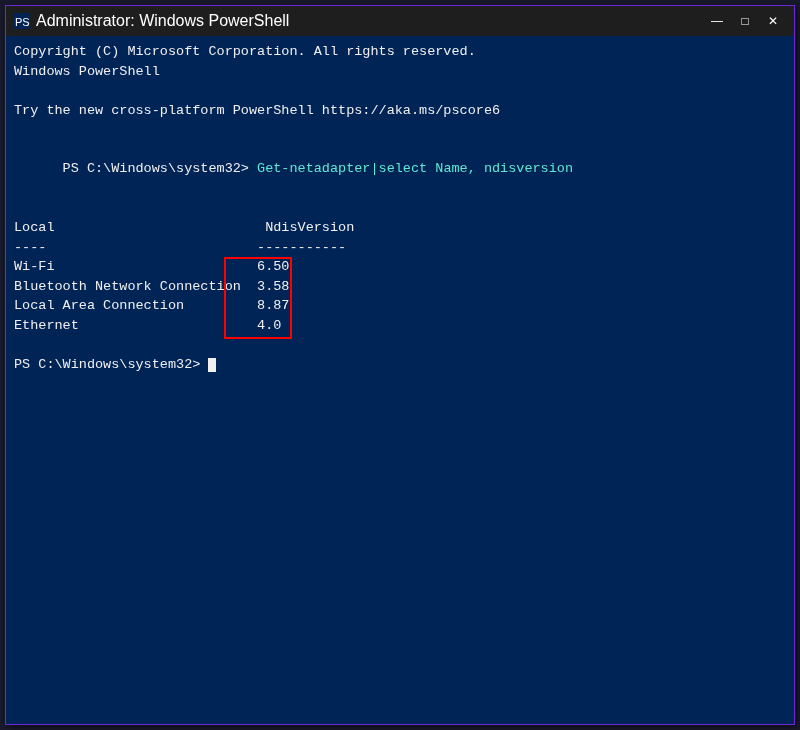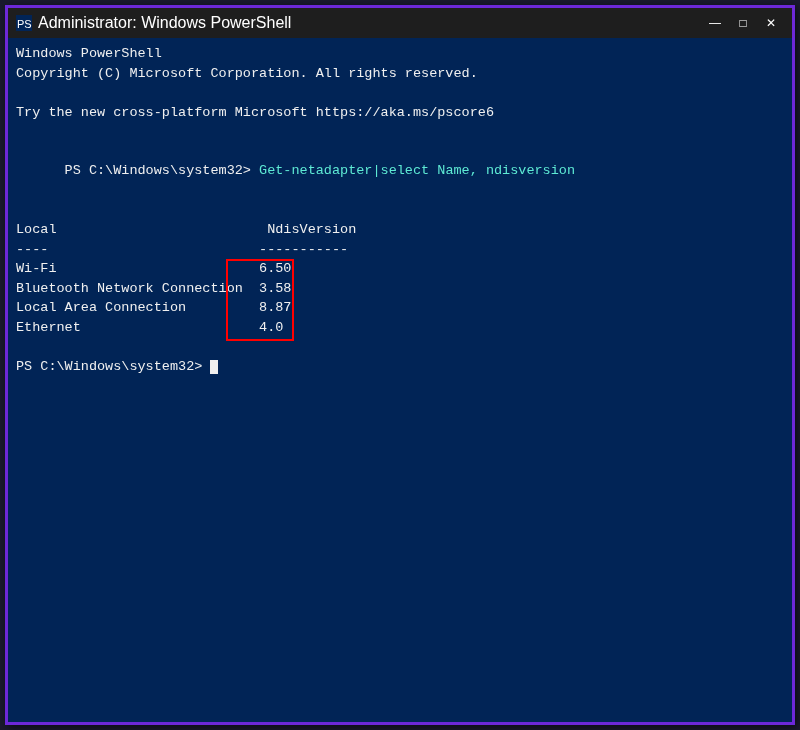--- a/index.html
+++ b/index.html
@@ -10,21 +10,21 @@
       justify-content: center;
       align-items: center;
       width: 800px;
       height: 730px;
       font-family: Arial, sans-serif;
     }
 
     .window {
       width: 790px;
       height: 720px;
-      border: 3px solid #6d28d9;
+      border: 1px solid #6d28d9;
       display: flex;
       flex-direction: column;
       box-shadow: 2px 2px 8px rgba(0,0,0,0.6);
     }
 
     .title-bar {
       background: #1e1e1e;
       height: 30px;
       display: flex;
       align-items: center;
@@ -103,24 +103,24 @@
     </div>
     <span class="title-bar-text">Administrator: Windows PowerShell</span>
     <div class="title-bar-controls">
       <button class="title-bar-btn">—</button>
       <button class="title-bar-btn">□</button>
       <button class="title-bar-btn close">✕</button>
     </div>
   </div>
 
   <div class="console">
+    <div class="line">Copyright (C) Microsoft Corporation. All rights reserved.</div>
     <div class="line">Windows PowerShell</div>
-    <div class="line">Copyright (C) Microsoft Corporation. All rights reserved.</div>
     <div class="line">&nbsp;</div>
-    <div class="line">Try the new cross-platform Microsoft https://aka.ms/pscore6</div>
+    <div class="line">Try the new cross-platform PowerShell https://aka.ms/pscore6</div>
     <div class="line">&nbsp;</div>
     <div class="line">
       <span>PS C:\Windows\system32&gt; </span><span class="cmd-color">Get-netadapter|select Name, ndisversion</span>
     </div>
     <div class="line">&nbsp;</div>
     <div class="line">Local                          NdisVersion</div>
     <div class="line">----                          -----------</div>
 
     <div style="position:relative;">
       <div class="line">Wi-Fi                         6.50</div>

